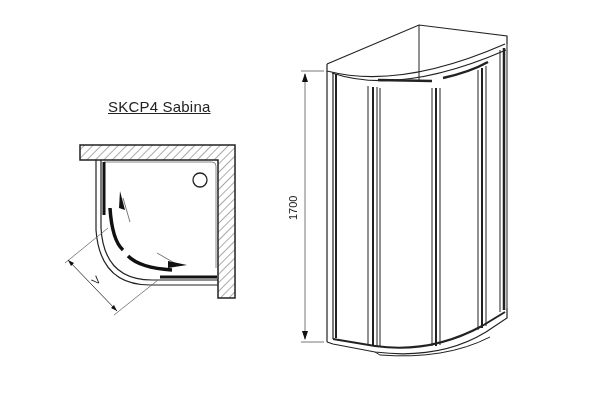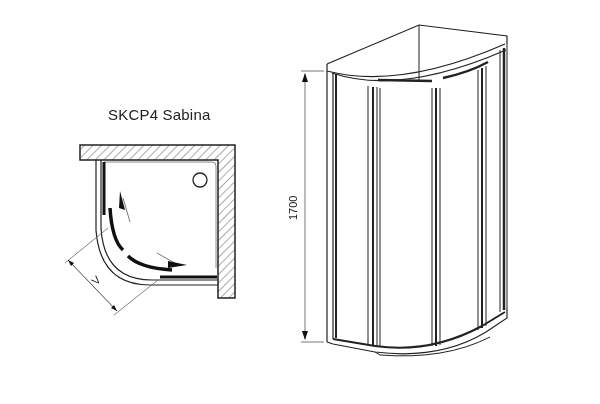--- a/index.html
+++ b/index.html
@@ -1,17 +1,17 @@
 <!DOCTYPE html>
 <html><head>
 <meta charset="utf-8">
 <style>
   html, body { margin:0; padding:0; background:#ffffff; }
   body { width:600px; height:404px; position:relative; overflow:hidden; font-family:"Liberation Sans", sans-serif; }
-  .title { position:absolute; left:108px; top:106px; font-size:15px; color:#222; letter-spacing:0.2px; }
+  .title { position:absolute; left:108px; top:98px; font-size:15px; color:#222; letter-spacing:0.2px;text-decoration:underline; }
   svg { position:absolute; left:0; top:0; }
   .dimtext { font-family:"Liberation Sans", sans-serif; font-size:11px; fill:#222; }
 </style>
 </head>
 <body>
 
 <div class="title">SKCP4  Sabina</div>
 
 <svg width="600" height="404" viewBox="0 0 600 404">
   <defs>

